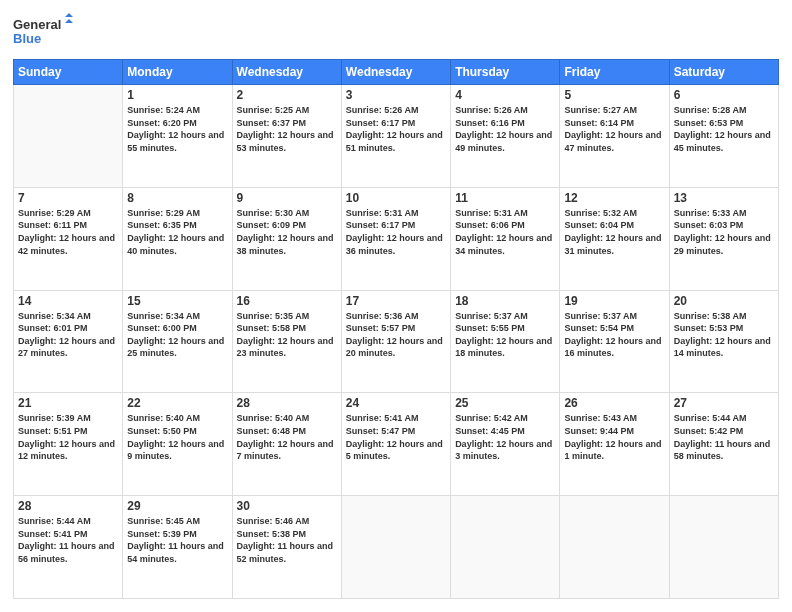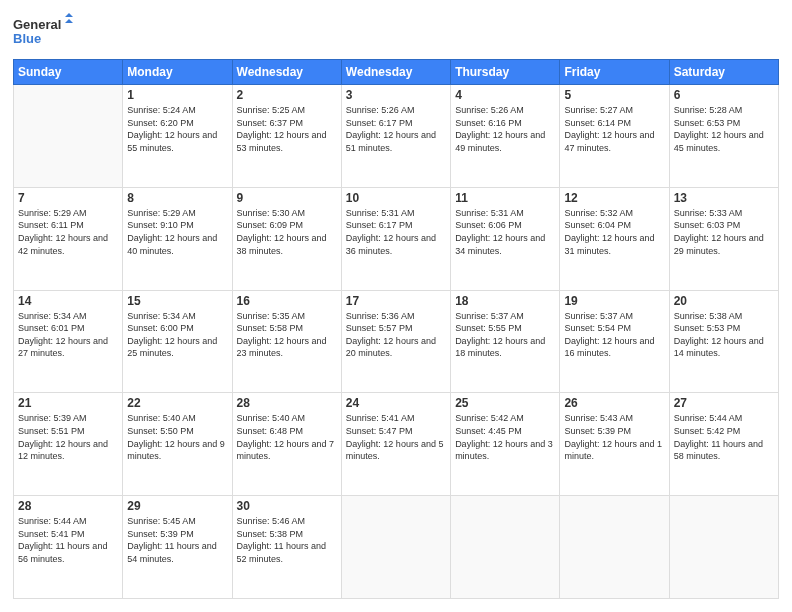--- a/index.html
+++ b/index.html
@@ -68,20 +68,21 @@
       font-size: 12px;
       font-weight: bold;
       color: #333;
       display: block;
       margin-bottom: 2px;
     }
     .day-info {
       font-size: 9px;
       line-height: 1.4;
       color: #333;
+      font-weight: bold;
     }
     .empty-cell {
       background: #f9f9f9;
     }
   </style>
 </head>
 <body>
 
 <div class="page">
   <div class="header">
@@ -160,21 +161,21 @@
           <td>
             <span class="day-num">7</span>
             <div class="day-info">Sunrise: 5:29 AM
 Sunset: 6:11 PM
 Daylight: 12 hours
 and 42 minutes.</div>
           </td>
           <td>
             <span class="day-num">8</span>
             <div class="day-info">Sunrise: 5:29 AM
-Sunset: 9:10 PM
+Sunset: 6:35 PM
 Daylight: 12 hours
 and 40 minutes.</div>
           </td>
           <td>
             <span class="day-num">9</span>
             <div class="day-info">Sunrise: 5:30 AM
 Sunset: 6:09 PM
 Daylight: 12 hours
 and 38 minutes.</div>
           </td>
@@ -290,21 +291,21 @@
           <td>
             <span class="day-num">25</span>
             <div class="day-info">Sunrise: 5:42 AM
 Sunset: 4:45 PM
 Daylight: 12 hours
 and 3 minutes.</div>
           </td>
           <td>
             <span class="day-num">26</span>
             <div class="day-info">Sunrise: 5:43 AM
-Sunset: 5:39 PM
+Sunset: 9:44 PM
 Daylight: 12 hours
 and 1 minute.</div>
           </td>
           <td>
             <span class="day-num">27</span>
             <div class="day-info">Sunrise: 5:44 AM
 Sunset: 5:42 PM
 Daylight: 11 hours
 and 58 minutes.</div>
           </td>

